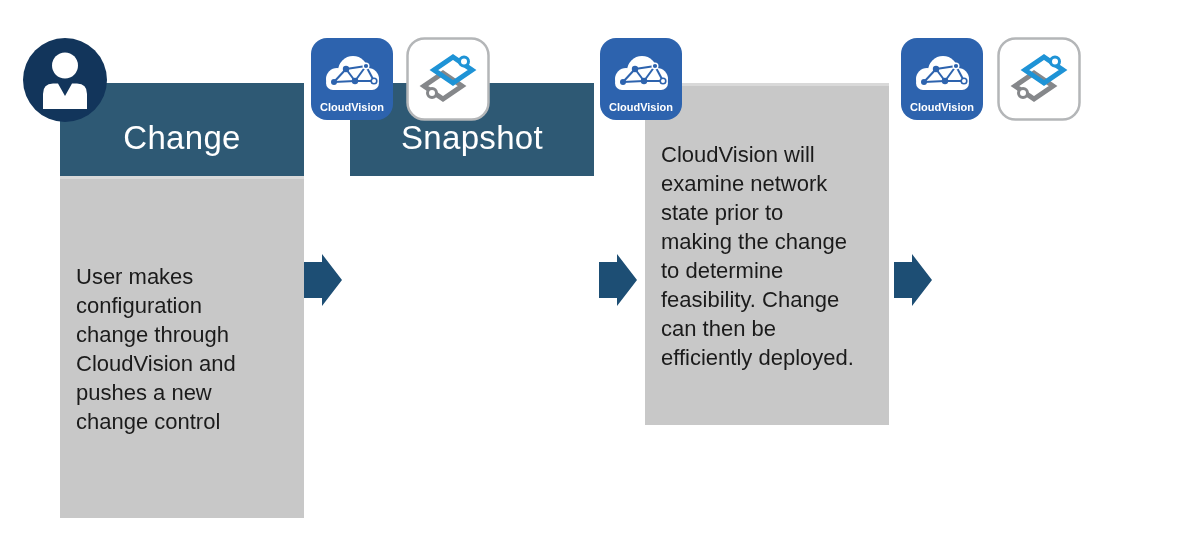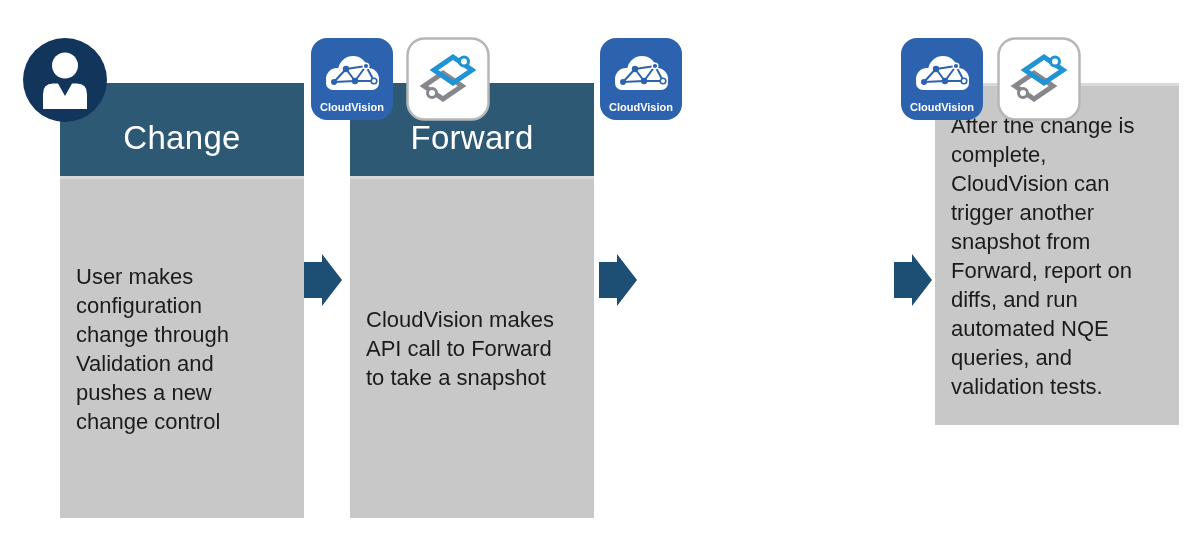--- a/index.html
+++ b/index.html
@@ -43,51 +43,44 @@
 <body>
 
 <div class="diagram">
 
   <div class="column" style="left:60px">
     <div class="col-header">Change</div>
     <div class="col-body">
       <div class="body-text">User makes
 configuration
 change through
-Validation and
+CloudVision and
 pushes a new
 change control</div>
     </div>
   </div>
 
   <div class="column" style="left:350px">
-    <div class="col-header">Forward</div>
+    <div class="col-header">Snapshot</div>
+  </div>
+
+  <div class="column" style="left:645px">
     <div class="col-body">
-      <div class="body-text">CloudVision makes
-API call to Forward
-to take a snapshot</div>
+      <div class="body-text">CloudVision will
+examine network
+state prior to
+making the change
+to determine
+feasibility. Change
+can then be
+efficiently deployed.</div>
     </div>
   </div>
 
-  <div class="column" style="left:645px">
-  </div>
-
   <div class="column" style="left:935px">
-    <div class="col-body">
-      <div class="body-text">After the change is
-complete,
-CloudVision can
-trigger another
-snapshot from
-Forward, report on
-diffs, and run
-automated NQE
-queries, and
-validation tests.</div>
-    </div>
   </div>
 
   <svg class="arrow" style="left:304px" viewBox="0 0 38 52">
     <polygon points="0,8 18,8 18,0 38,26 18,52 18,44 0,44" fill="#1d4e74"></polygon>
   </svg>
   <svg class="arrow" style="left:599px" viewBox="0 0 38 52">
     <polygon points="0,8 18,8 18,0 38,26 18,52 18,44 0,44" fill="#1d4e74"></polygon>
   </svg>
   <svg class="arrow" style="left:894px" viewBox="0 0 38 52">
     <polygon points="0,8 18,8 18,0 38,26 18,52 18,44 0,44" fill="#1d4e74"></polygon>

